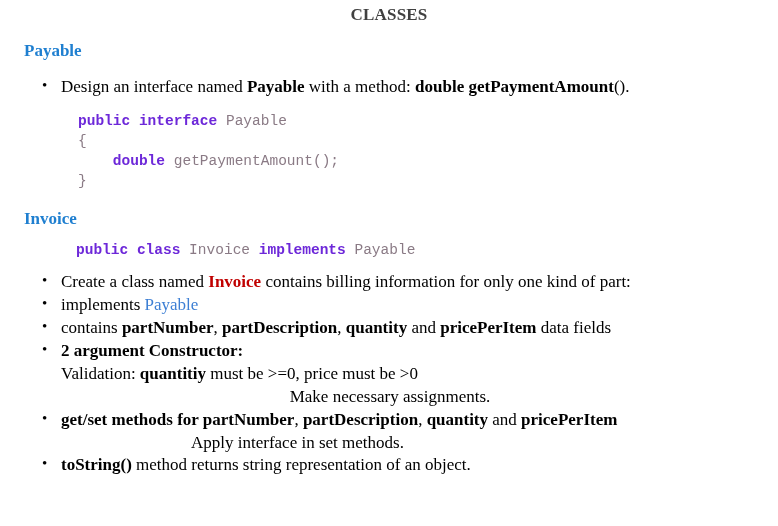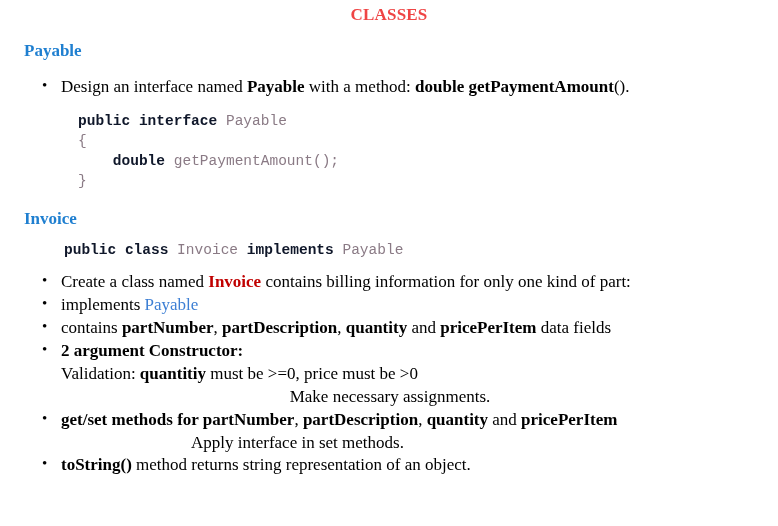--- a/index.html
+++ b/index.html
@@ -21,21 +21,21 @@
     width: 778px;
     height: 526px;
     background: #ffffff;
   }
 
   
   .doc-title {
     text-align: center;
     font-size: 17px;
     font-weight: bold;
-    color: #ef4444;
+    color: #404040;
     letter-spacing: 0.2px;
     margin: 5px 0 0 0;
     padding: 0;
     line-height: 1.2;
   }
 
   
   .section-heading {
     font-size: 17px;
     font-weight: bold;
@@ -96,26 +96,26 @@
   .code-block {
     font-family: "Liberation Mono", "DejaVu Sans Mono", monospace;
     font-size: 14.5px;
     line-height: 1.38;
     white-space: pre;
     color: #8a7a85;
     margin: 12px 0 0 0;
     padding-left: 78px;
   }
   .code-block.code-invoice {
-    margin: 12px 0 0 0;
+    margin: 12px 0 0 12px;
     padding-left: 64px;
     line-height: 1.3;
   }
   .kw {
-    color: #0f172a;
+    color: #6d28d9;
     font-weight: bold;
   }
   .ident {
     color: #8a7a85;
     font-weight: normal;
   }
   .punct {
     color: #8a7a85;
   }
 </style>

